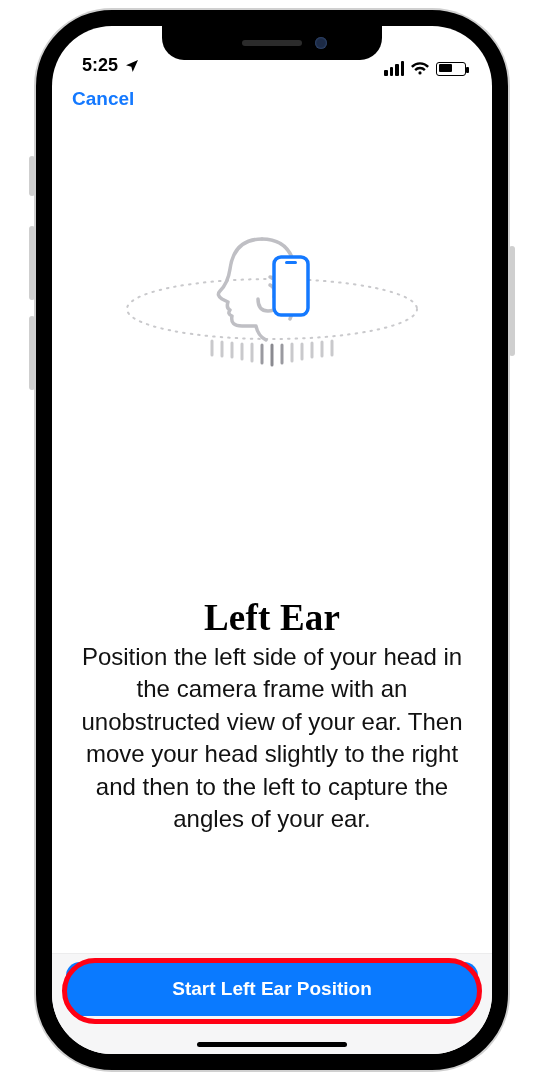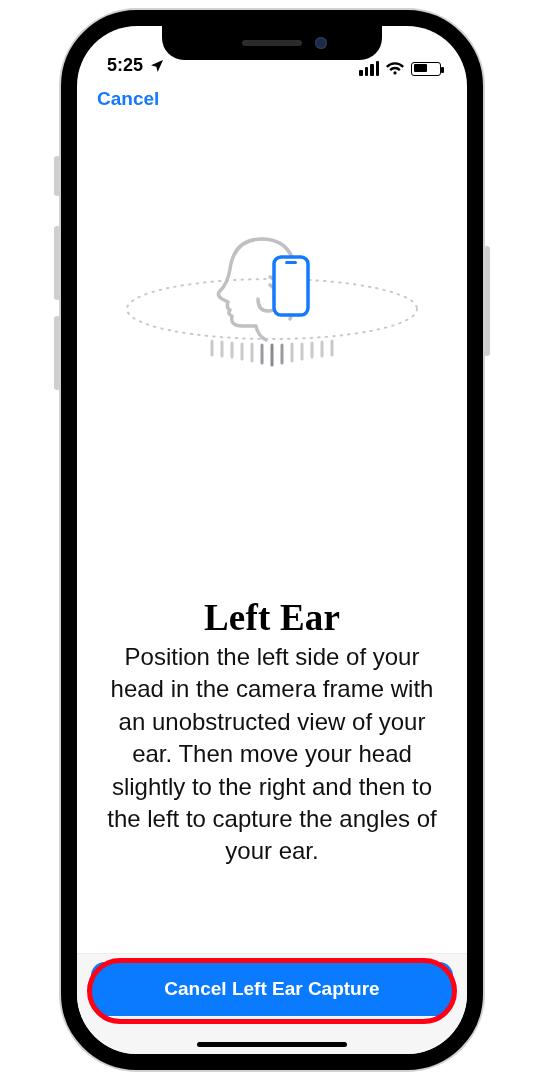--- a/index.html
+++ b/index.html
@@ -1,21 +1,21 @@
 <!DOCTYPE html>
 <html><head>
   <meta charset="utf-8">
   <style>
     * { margin: 0; padding: 0; box-sizing: border-box; }
     html, body { width: 544px; height: 1080px; background: #fff; font-family: -apple-system, "Helvetica Neue", Arial, sans-serif; }
     body { display: flex; align-items: center; justify-content: center; }
 
     
     .device {
-      width: 422px;
+      width: 472px;
       height: 1060px;
       border: 16px solid #000;
       border-radius: 76px;
       background: #000;
       position: relative;
       box-shadow: 0 0 0 2px #d0d0d0;
     }
     .device::before { 
       content: "";
       position: absolute;
@@ -210,21 +210,21 @@
     </div>
 
     <div class="content">
       <h1 class="title">Left Ear</h1>
       <p class="body-text">Position the left side of your head in the camera frame with an unobstructed view of your ear. Then move your head slightly to the right and then to the left to capture the angles of your ear.</p>
     </div>
 
     <div class="button-row">
       <div class="highlight-ring"></div>
       <button class="primary-btn">
-        <span>Cancel Left Ear Capture</span>
+        <span>Start Left Ear Position</span>
       </button>
     </div>
 
     <div class="home-indicator">
       <div class="bar"></div>
     </div>
   </div>
 </div>
 
 </body></html>

